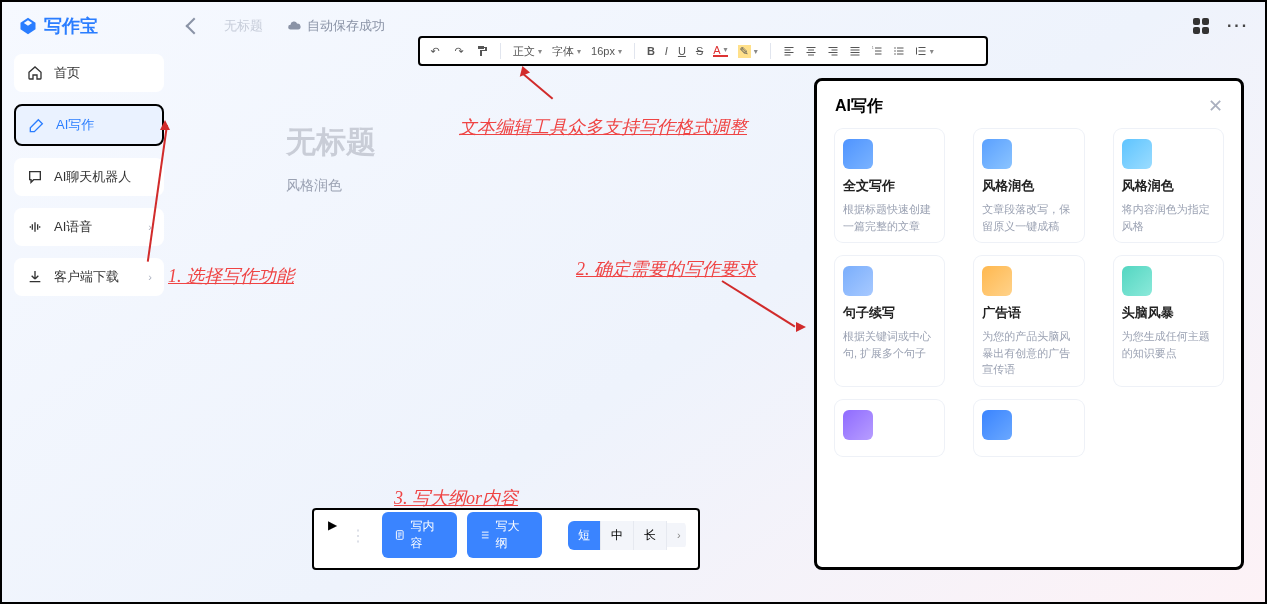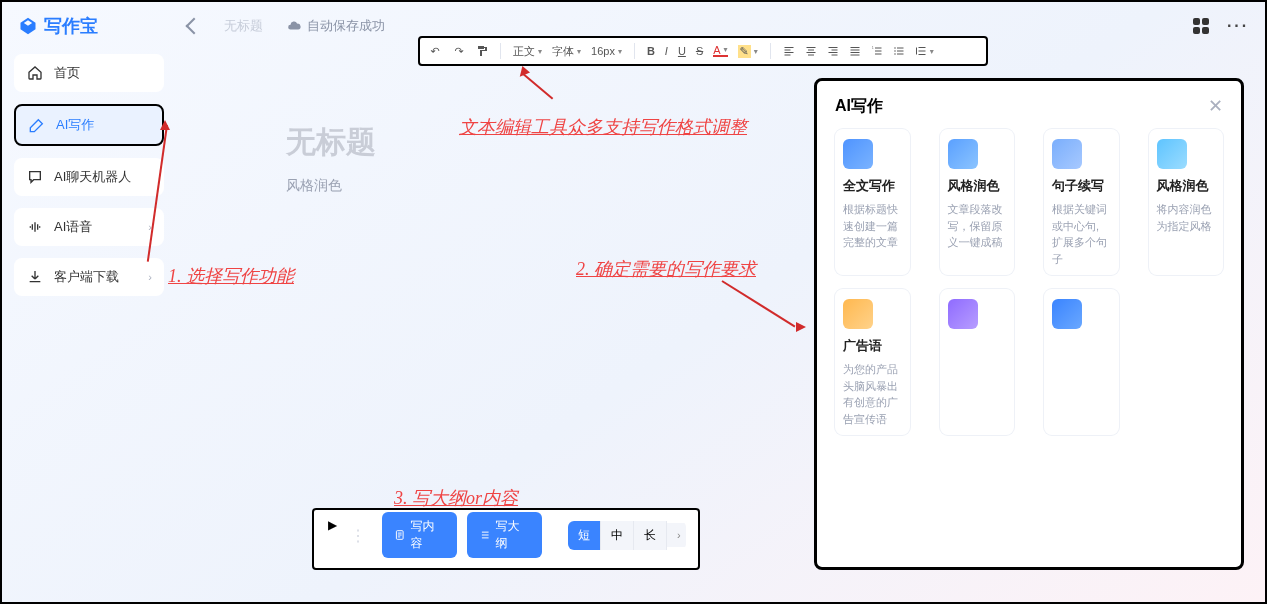--- a/index.html
+++ b/index.html
@@ -83,21 +83,21 @@
   
   .ai-panel {
     position: absolute; left: 812px; top: 76px; width: 430px; height: 492px;
     background: #fff; border: 3px solid #000; border-radius: 8px;
     padding: 14px 18px; overflow: hidden;
   }
   .ai-head { display: flex; align-items: center; justify-content: space-between; margin-bottom: 12px; }
   .ai-title { font-size: 16px; font-weight: 700; }
   .ai-close { font-size: 18px; color: #aab0bf; cursor: pointer; }
   .ai-grid {
-    display: grid; grid-template-columns: 1fr 1fr 1fr 1fr; gap: 14px 30px;
+    display: grid; grid-template-columns: 1fr 1fr 1fr; gap: 14px 30px;
     margin-top: 8px;
   }
   .ai-card {
     background: #fff; border-radius: 8px; padding: 10px 8px 8px 8px;
     box-shadow: 0 0 0 1px #eef1f7; min-height: 110px;
   }
   .ai-card-ico { width: 30px; height: 30px; border-radius: 6px; margin-bottom: 8px; }
   .ai-card-title { font-size: 13px; font-weight: 700; color: #222; margin-bottom: 6px; }
   .ai-card-desc { font-size: 11px; color: #9aa1b2; line-height: 1.5; }
 
@@ -310,33 +310,38 @@
       <div class="ai-card-ico" style="background:linear-gradient(135deg,#4f94ff,#7ab3ff)"></div>
       <div class="ai-card-title">全文写作</div>
       <div class="ai-card-desc">根据标题快速创建一篇完整的文章</div>
     </div>
     <div class="ai-card">
       <div class="ai-card-ico" style="background:linear-gradient(135deg,#5aa0ff,#8bc4ff)"></div>
       <div class="ai-card-title">风格润色</div>
       <div class="ai-card-desc">文章段落改写，保留原义一键成稿</div>
     </div>
     <div class="ai-card">
+      <div class="ai-card-ico" style="background:linear-gradient(135deg,#5ec4ff,#9bdcff)"></div>
+      <div class="ai-card-title">风格润色</div>
+      <div class="ai-card-desc">将内容润色为指定风格</div>
+    </div>
+    <div class="ai-card">
       <div class="ai-card-ico" style="background:linear-gradient(135deg,#7aaefc,#a7c9ff)"></div>
       <div class="ai-card-title">句子续写</div>
       <div class="ai-card-desc">根据关键词或中心句, 扩展多个句子</div>
     </div>
     <div class="ai-card">
-      <div class="ai-card-ico" style="background:linear-gradient(135deg,#5ec4ff,#9bdcff)"></div>
-      <div class="ai-card-title">风格润色</div>
-      <div class="ai-card-desc">将内容润色为指定风格</div>
-    </div>
-    <div class="ai-card">
       <div class="ai-card-ico" style="background:linear-gradient(135deg,#ffb84f,#ffd28a)"></div>
       <div class="ai-card-title">广告语</div>
       <div class="ai-card-desc">为您的产品头脑风暴出有创意的广告宣传语</div>
+    </div>
+    <div class="ai-card">
+      <div class="ai-card-ico" style="background:linear-gradient(135deg,#53d6c1,#8be9da)"></div>
+      <div class="ai-card-title">头脑风暴</div>
+      <div class="ai-card-desc">为您生成任何主题的知识要点</div>
     </div>
     <div class="ai-card" style="min-height:40px">
       <div class="ai-card-ico" style="background:linear-gradient(135deg,#8f6bff,#b79dff)"></div>
     </div>
     <div class="ai-card" style="min-height:40px">
       <div class="ai-card-ico" style="background:linear-gradient(135deg,#3a84ff,#6aa8ff)"></div>
     </div>
 
   </div>
 </div>

